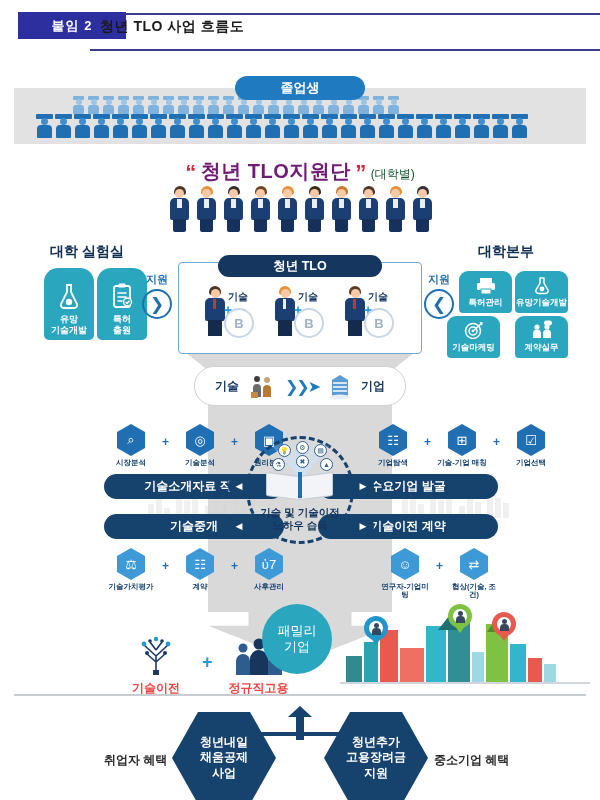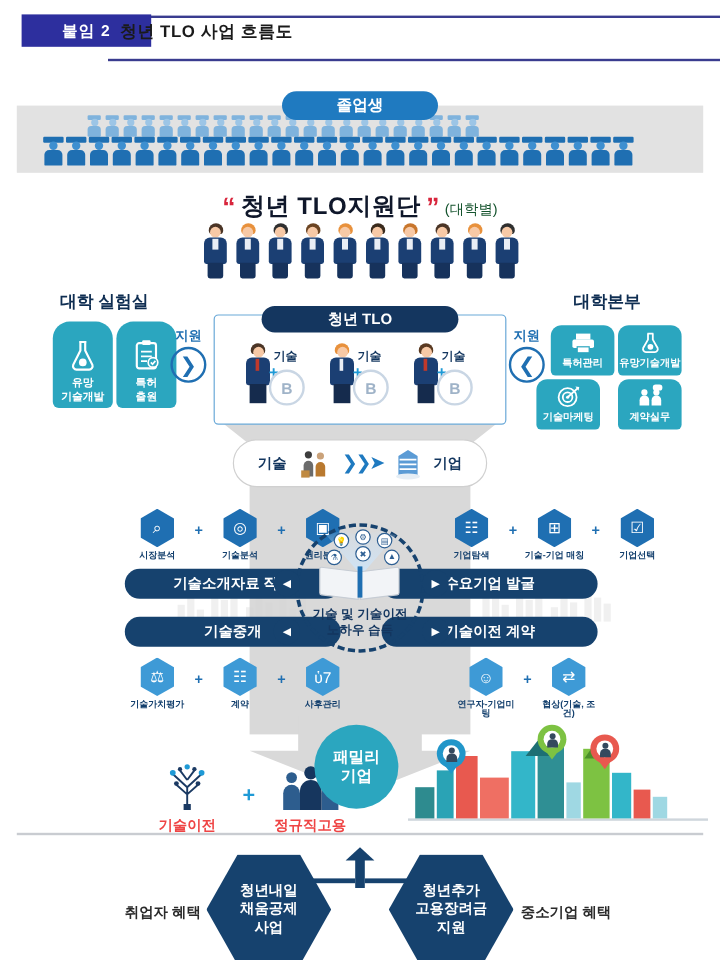--- a/index.html
+++ b/index.html
@@ -75,21 +75,21 @@
     background:#1f6fb2; border-radius:4px 4px 1px 1px;
   }
 
   
   .tlo-title-wrap {
     position:absolute; left:0; top:158px; width:600px;
     text-align:center;
   }
   .quote-mark { color:#d8253c; font-size:22px; font-weight:bold; vertical-align:-2px; }
   .tlo-title-main {
-    color:#0f172a; font-size:20px; font-weight:bold; letter-spacing:0.5px;
+    color:#701a75; font-size:20px; font-weight:bold; letter-spacing:0.5px;
   }
   .tlo-title-sub { color:#14532d; font-size:12px; }
 
   
   .staff-row { position:absolute; left:168px; top:186px; display:flex; gap:4px; }
   .staff { width:23px; height:46px; position:relative; }
   .staff .hair {
     position:absolute; left:5.5px; top:0; width:12px; height:9px;
     border-radius:6px 6px 3px 3px;
   }
@@ -292,21 +292,21 @@
   .wm span {
     display:inline-block; background:#d6d6d6; width:6px; margin-right:2px;
     vertical-align:bottom;
   }
 
   
   .family-circle {
     position:absolute; left:262px; top:604px; width:70px; height:70px;
     border-radius:50%; background:#2ba6bf; z-index:5;
     display:flex; flex-direction:column; align-items:center; justify-content:center;
-    color:#fff; font-size:13px; font-weight:bold; line-height:1.25;
+    color:#fff; font-size:13px; font-weight:normal; line-height:1.25;
   }
   .bottom-icons { position:absolute; left:118px; top:636px; display:flex; align-items:flex-start; gap:8px; }
   .bi-item { text-align:center; width:76px; }
   .bi-glyph { height:40px; display:flex; align-items:flex-end; justify-content:center; }
   .bi-lbl { font-size:12px; font-weight:bold; color:#ef4444; margin-top:4px; }
   .bi-plus { color:#1f9ad6; font-size:18px; font-weight:bold; padding-top:16px; }
 
   
   .city { position:absolute; left:340px; top:612px; width:250px; height:78px; }
   .bldg { position:absolute; bottom:8px; }

